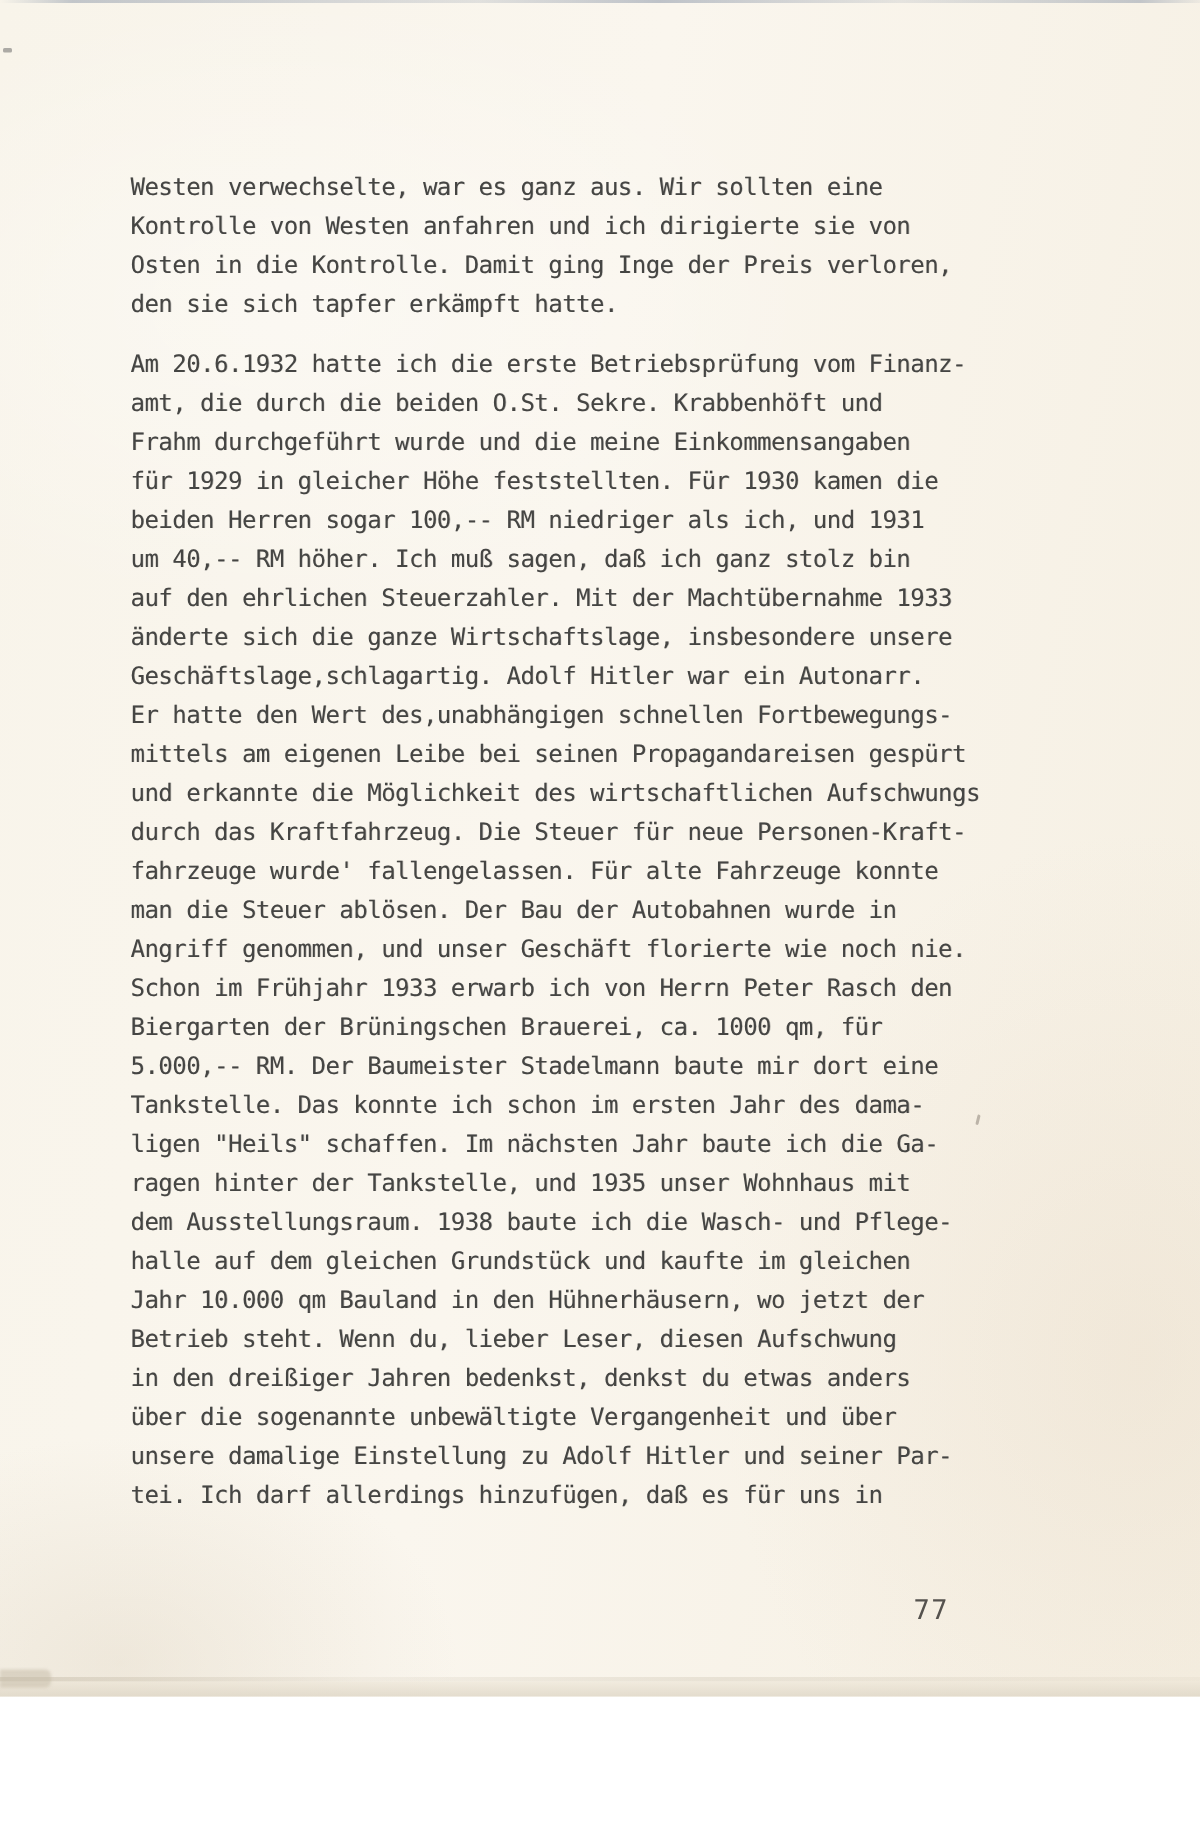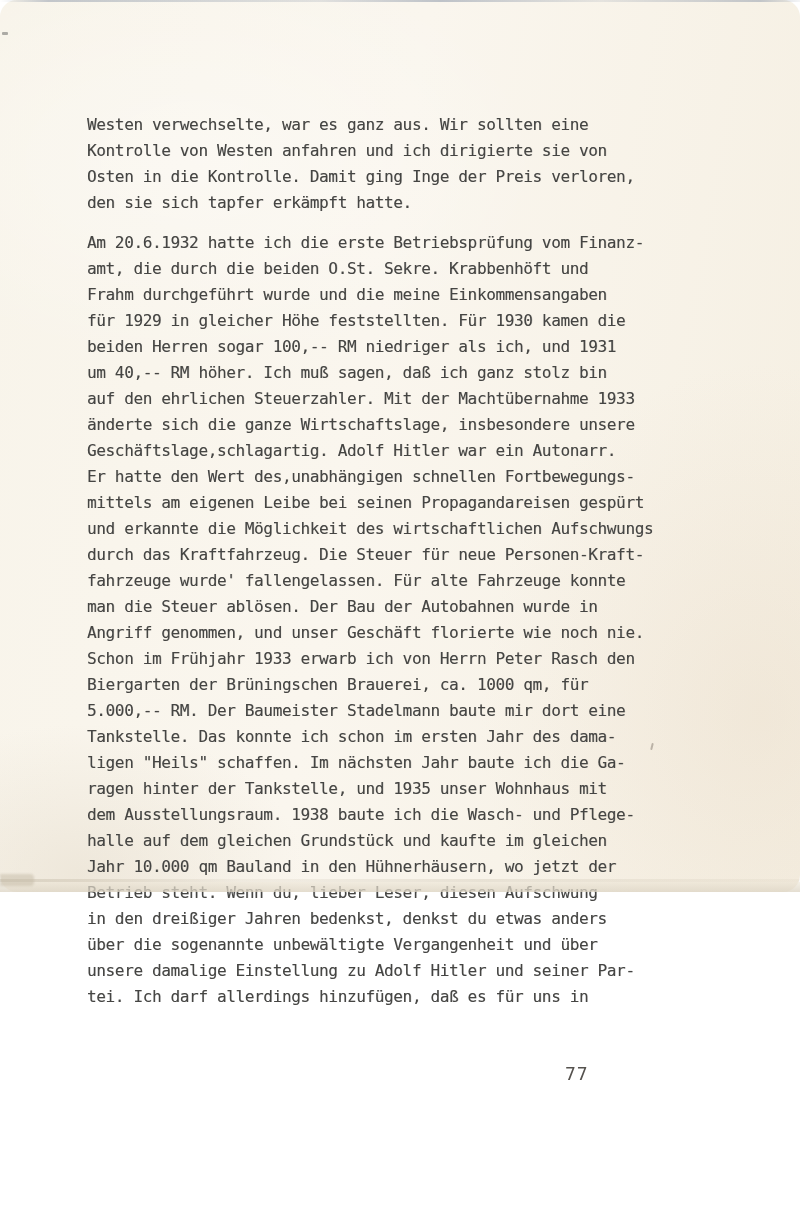--- a/index.html
+++ b/index.html
@@ -5,46 +5,45 @@
   html, body {
     margin: 0;
     padding: 0;
     width: 800px;
     height: 1224px;
     overflow: hidden;
   }
   .page {
     position: relative;
     width: 800px;
-    height: 892px;
+    height: 1131px;
     background:
       radial-gradient(ellipse 500px 300px at 25% 18%, rgba(255,255,255,0.35), rgba(255,255,255,0) 70%),
       radial-gradient(ellipse 400px 500px at 95% 80%, rgba(231,216,196,0.35), rgba(231,216,196,0) 70%),
       radial-gradient(ellipse 300px 200px at 10% 98%, rgba(222,211,192,0.4), rgba(222,211,192,0) 75%),
       linear-gradient(100deg, #f8f4ea 0%, #faf6ee 45%, #f5efe2 100%);
-    border-radius: 17px;
   }
   .text-block {
     position: absolute;
     left: 87px;
     top: 112px;
     color: #454543;
     font-family: "DejaVu Sans Mono", "Liberation Mono", monospace;
     font-size: 16px;
     line-height: 26px;
     letter-spacing: -0.35px;
     text-shadow: 0.4px 0.3px 0.4px rgba(70,70,68,0.35);
   }
   .text-block p {
     margin: 0 0 14px 0;
     white-space: pre;
   }
   .page-number {
     position: absolute;
-    left: 565px;
+    left: 609px;
     top: 1063px;
     color: #55524e;
     font-family: "DejaVu Sans Mono", "Liberation Mono", monospace;
     font-size: 18px;
     letter-spacing: 1px;
   }
   
   .artifact { position: absolute; pointer-events: none; }
   .top-edge-line {
     left: 0; top: 0; width: 800px; height: 2px;

